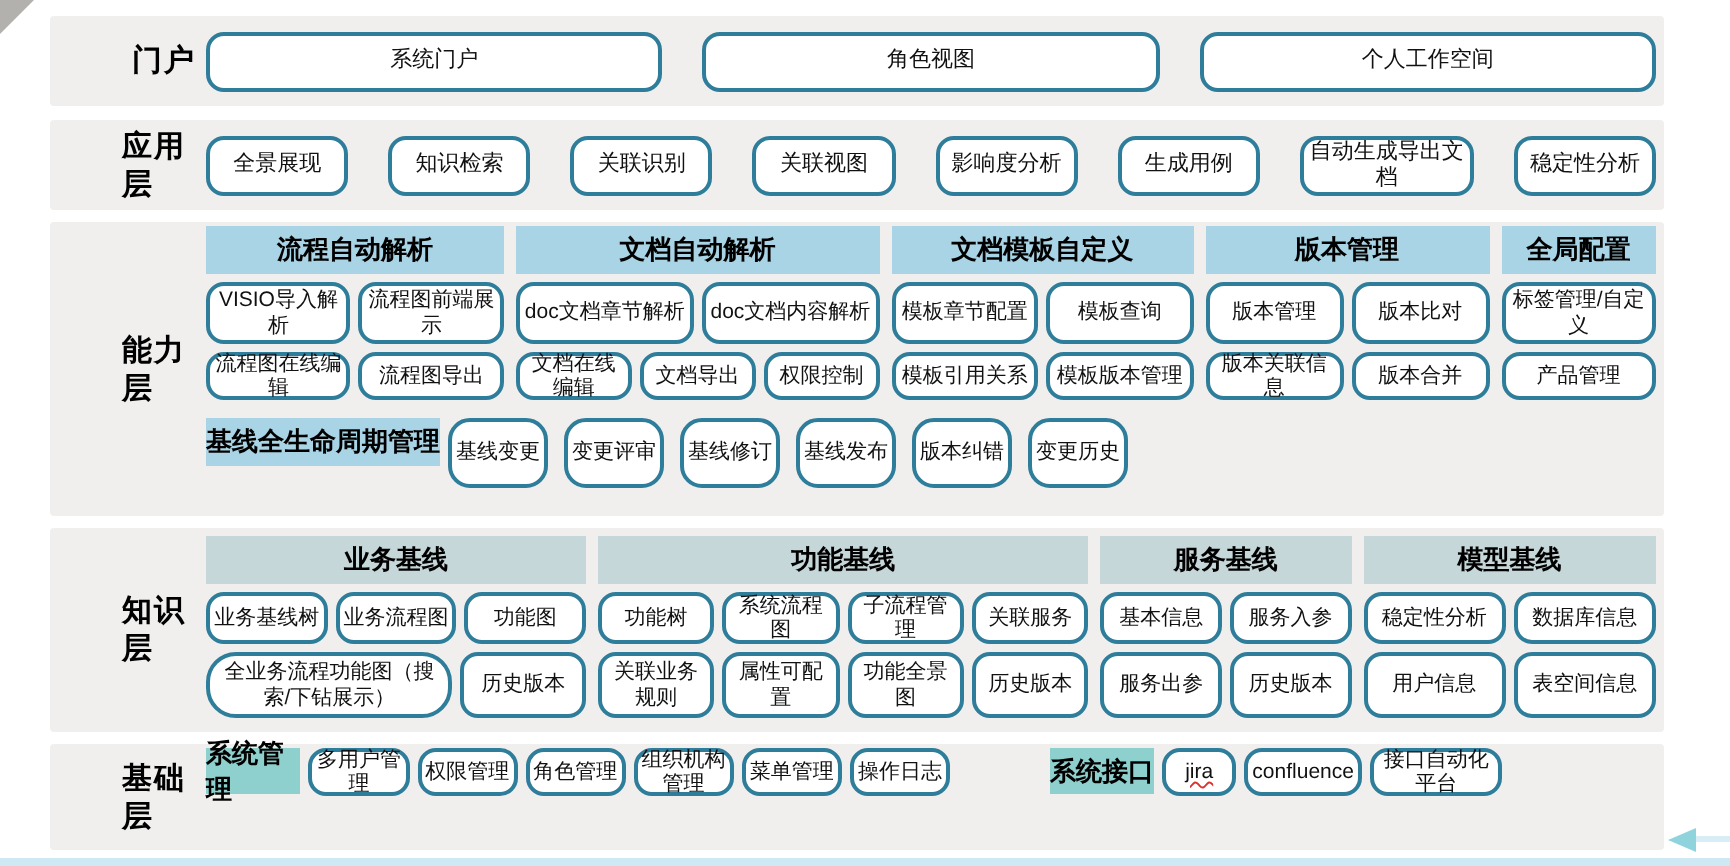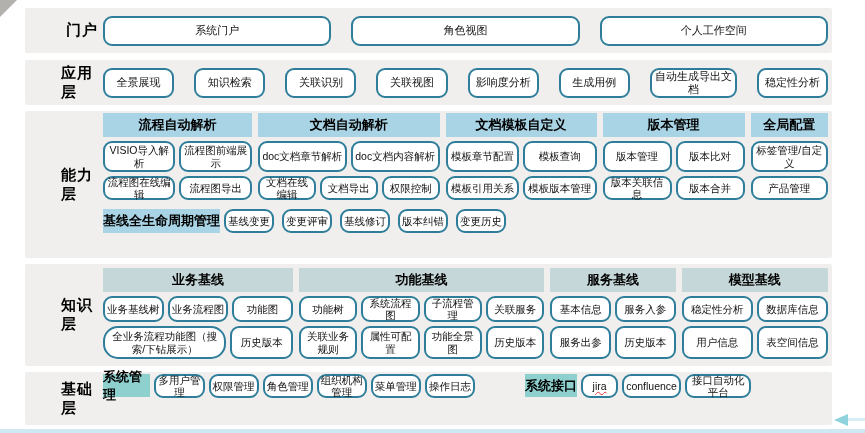--- a/index.html
+++ b/index.html
@@ -33,21 +33,21 @@
   .grow { display:flex; gap:4px; }
   .grow .btn { flex:1; font-size:10.5px; }
 
   .cap-groups .grow.r1 .btn { height:31px; }
   .cap-groups .grow.r2 .btn { height:24px; }
 
   .baseline { margin-top:5px; display:flex; gap:4px; }
   .baseline .bhdr { height:24px; background:#a9d4e5; display:flex; align-items:center;
     justify-content:center; font-size:13px; font-weight:bold; }
   .baseline .grow { gap:8px; }
-  .baseline .btn { height:24px; }
+  .baseline .btn { height:35px;border-radius:11px; }
 
   .kn-groups .grow.r1 .btn { height:26px; }
   .kn-groups .grow.r2 .btn { height:33px; }
   .kn-groups .btn.span2 { flex:2.12;border-radius:15px; }
 
   .fd-content { display:flex; gap:0; }
   .fd-group { display:flex; flex-direction:row; gap:4px; }
   .fd-group .ghdr { height:23px; }
   .fd-group .btn { height:24px; }
   .fd-spacer { width:50px; }
@@ -163,20 +163,21 @@
             <div class="btn">产品管理</div>
           </div>
         </div>
       </div>
       <div class="baseline">
         <div class="bhdr">基线全生命周期管理</div>
         <div class="grow">
           <div class="btn">基线变更</div>
           <div class="btn">变更评审</div>
           <div class="btn">基线修订</div>
+          <div class="btn">基线发布</div>
           <div class="btn">版本纠错</div>
           <div class="btn">变更历史</div>
         </div>
       </div>
     </div>
   </div>
 
   <div class="band b-kn">
     <div class="band-label">知识层</div>
     <div class="band-content">

